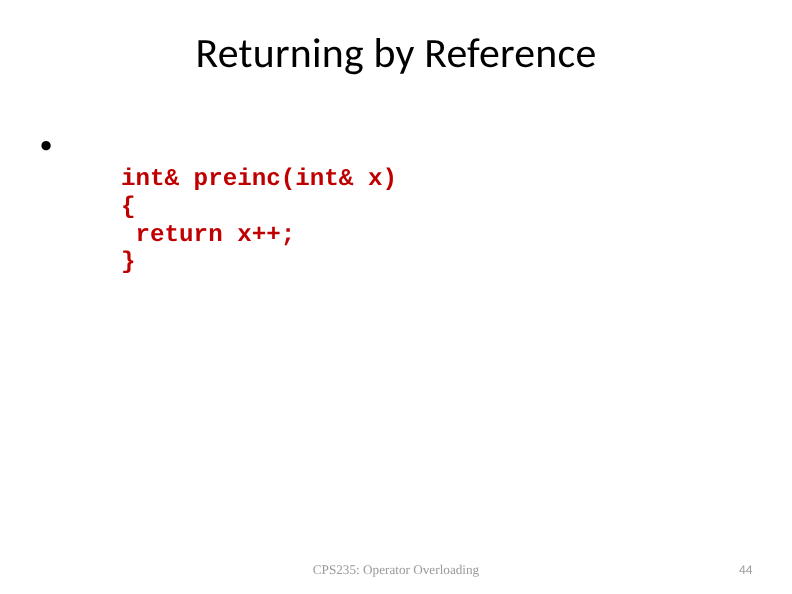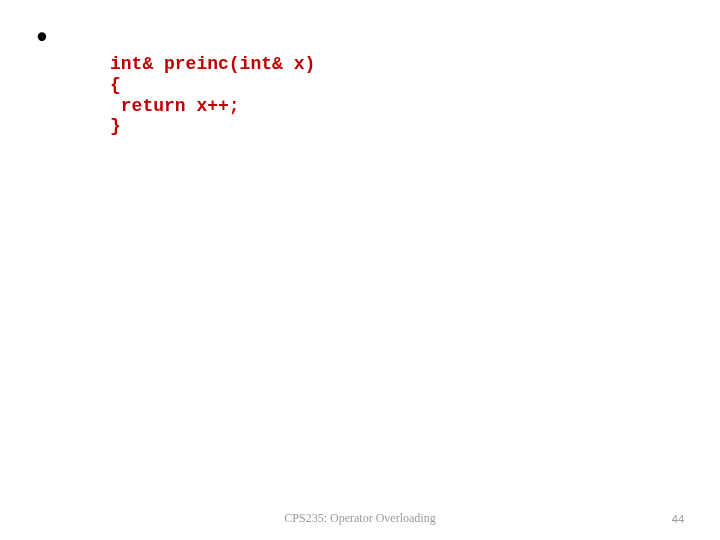--- a/index.html
+++ b/index.html
@@ -38,21 +38,21 @@
   .bullet-mark {
     width: 28px;
     flex: 0 0 28px;
     font-size: 24px;
     line-height: 1.35;
   }
   .code-block {
     font-family: "Courier New", Courier, monospace;
     font-weight: bold;
     color: #c00000;
-    font-size: 18px;
+    font-size: 22px;
     line-height: 1.15;
     white-space: pre;
     margin-left: 74px;
     margin-top: 2px;
   }
   .footer {
     position: absolute;
     bottom: 14px;
     left: 0;
     width: 100%;
@@ -70,20 +70,21 @@
     position: absolute;
     right: 36px;
     bottom: 0;
   }
 </style>
 </head>
 <body>
 
 <div class="slide">
 
+  <h1 class="title">Returning by Reference</h1>
 
   <div class="content">
     <div class="bullet-row">
       <span class="bullet-mark">•</span>
     </div>
     <div class="code-block"><span>int&amp; preinc(int&amp; x)</span>
 <span>{</span>
 <span> return x++;</span>
 <span>}</span></div>
   </div>

